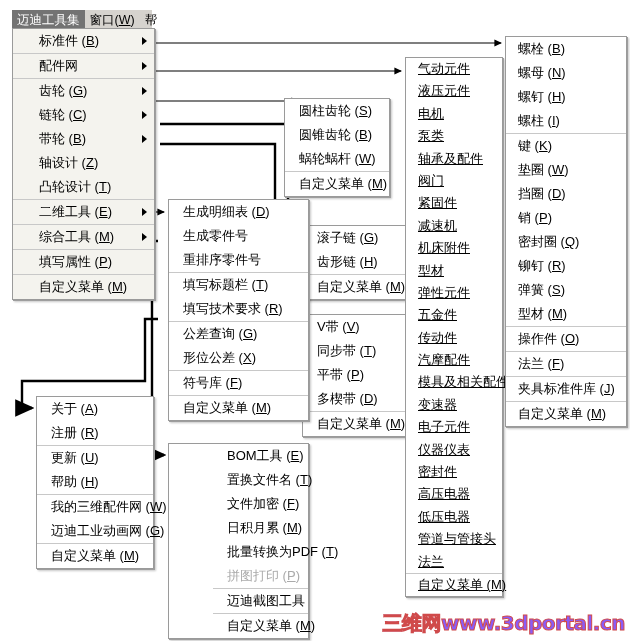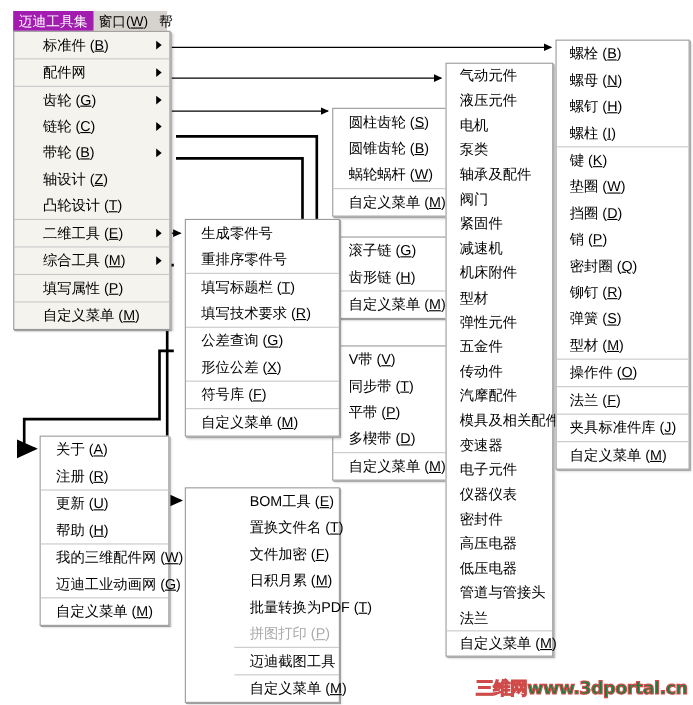--- a/index.html
+++ b/index.html
@@ -20,21 +20,21 @@
   
   .menubar{
     position:absolute;left:12px;top:9px;width:140px;height:20px;
     background:#d6d3ce;border-top:1px solid #ffffff;
     display:flex;align-items:stretch;
   }
   .menubar .mb-item{
     display:flex;align-items:center;padding:0 5px;
     font-size:12.5px;line-height:1;white-space:nowrap;
   }
-  .menubar .mb-item.active{background:#a21caf;color:#ffffff;align-items:center;}
+  .menubar .mb-item.active{background:#737373;color:#ffffff;align-items:center;}
   .mnem{text-decoration:underline;}
 
   
   .panel{
     position:absolute;
     background:#ffffff;
     border:1px solid #9a9a9a;
     box-shadow:1px 1px 0 #9e9e9e, 2px 2px 2px rgba(0,0,0,.22);
     box-sizing:border-box;
   }
@@ -60,38 +60,38 @@
   
   #rootMenu{left:12px;top:28px;width:143px;}
   #rootMenu .mi{padding-left:26px;}
 
   
   #panel2d{left:168px;top:199px;width:141px;}
   #panelBom{left:168px;top:443px;width:141px;padding-left:44px;}
   #panelAbout{left:36px;top:396px;width:118px;}
 
   
-  #panelGear{left:302px;top:98px;width:106px;text-align:right;}
-  #panelChain{left:302px;top:215px;width:106px;}
+  #panelGear{left:284px;top:98px;width:106px;text-align:right;}
+  #panelChain{left:302px;top:225px;width:106px;}
   #panelBelt{left:302px;top:314px;width:106px;}
 
   
-  #panelParts{left:405px;top:57px;width:98px;}
+  #panelParts{left:405px;top:57px;width:98px;text-decoration:underline;}
   #panelParts .mi{height:22.4px;line-height:22.4px;padding-left:12px;padding-right:10px;}
 
   
   #panelStd{left:505px;top:36px;width:122px;}
   #panelStd .mi{height:24px;line-height:24px;padding-left:12px;padding-right:20px;}
 
   
   .watermark{
     position:absolute;right:5px;bottom:4px;
-    font-size:16px;font-weight:bold;
+    font-size:20px;font-weight:bold;
     font-family:"DejaVu Sans",sans-serif;
-    color:#15803d;
+    color:#8b5cf6;
     -webkit-text-stroke:1px #d04a4a;
     letter-spacing:-0.5px;
     white-space:nowrap;
   }
 </style>
 </head>
 <body>
 
 <div id="stage">
 
@@ -187,20 +187,21 @@
         <div class="mi"><span>同步带</span><span> (<span class="mnem">T</span>)</span></div>
         <div class="mi"><span>平带</span><span> (<span class="mnem">P</span>)</span></div>
         <div class="mi"><span>多楔带</span><span> (<span class="mnem">D</span>)</span></div>
       </div>
       <div class="grp">
         <div class="mi"><span>自定义菜单</span><span> (<span class="mnem">M</span>)</span></div>
       </div>
     </div>
   <div class="panel" id="panel2d">
       <div class="grp">
+        <div class="mi"><span>生成明细表</span><span> (<span class="mnem">D</span>)</span></div>
         <div class="mi"><span>生成零件号</span></div>
         <div class="mi"><span>重排序零件号</span></div>
       </div>
       <div class="grp">
         <div class="mi"><span>填写标题栏</span><span> (<span class="mnem">T</span>)</span></div>
         <div class="mi"><span>填写技术要求</span><span> (<span class="mnem">R</span>)</span></div>
       </div>
       <div class="grp">
         <div class="mi"><span>公差查询</span><span> (<span class="mnem">G</span>)</span></div>
         <div class="mi"><span>形位公差</span><span> (<span class="mnem">X</span>)</span></div>

